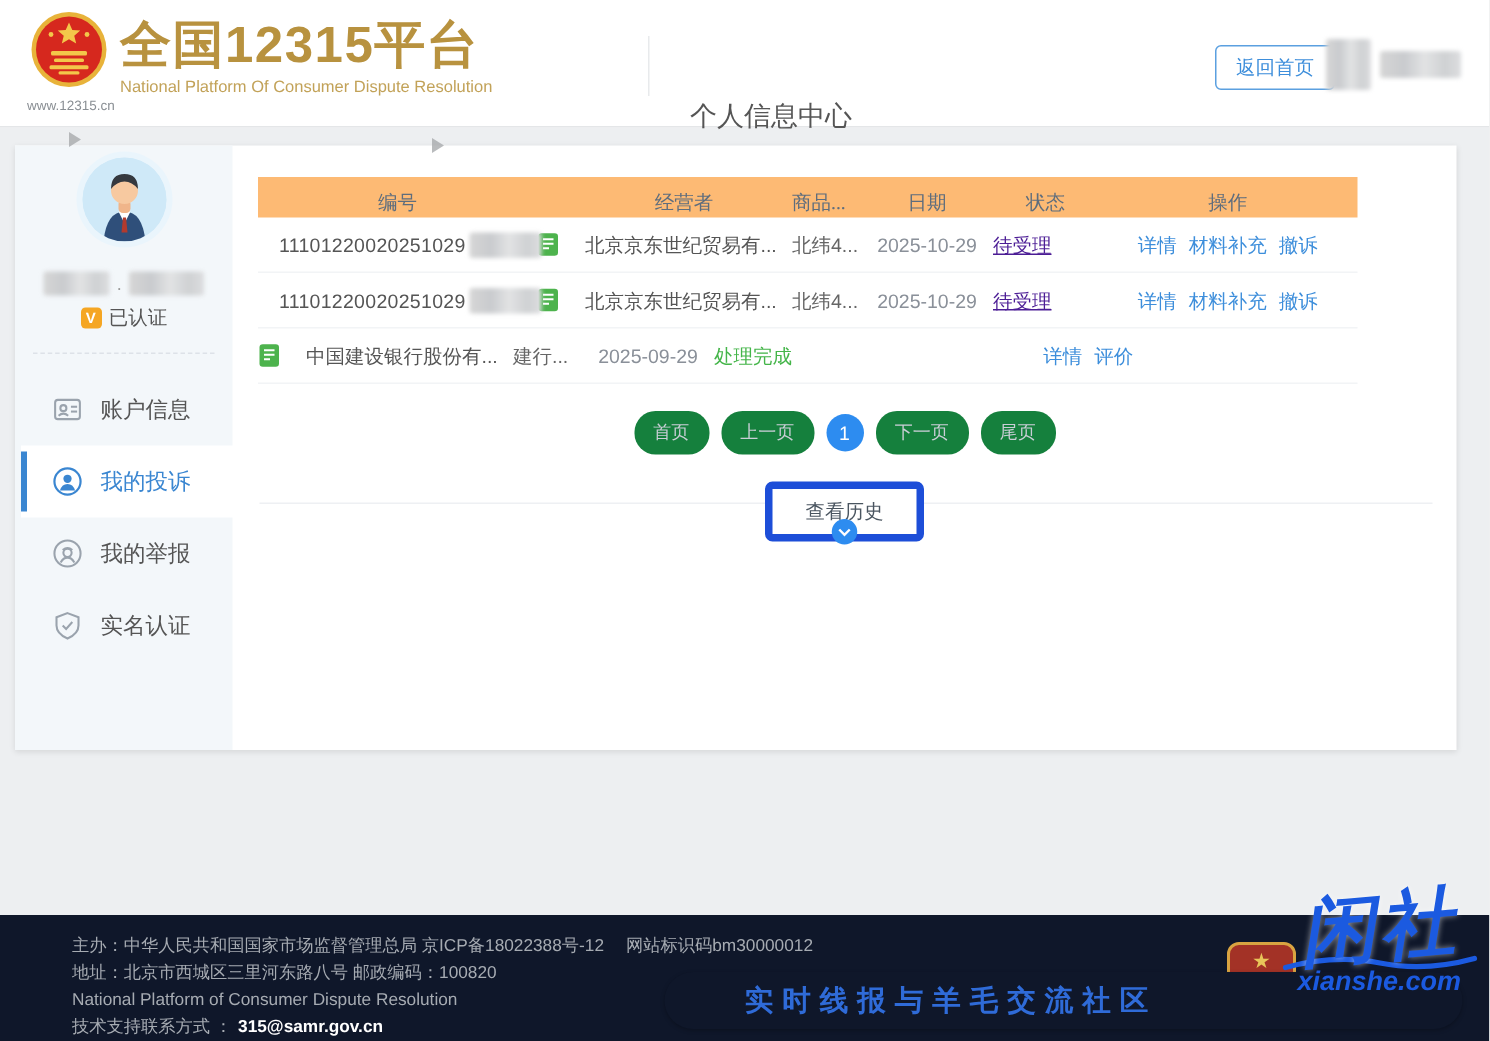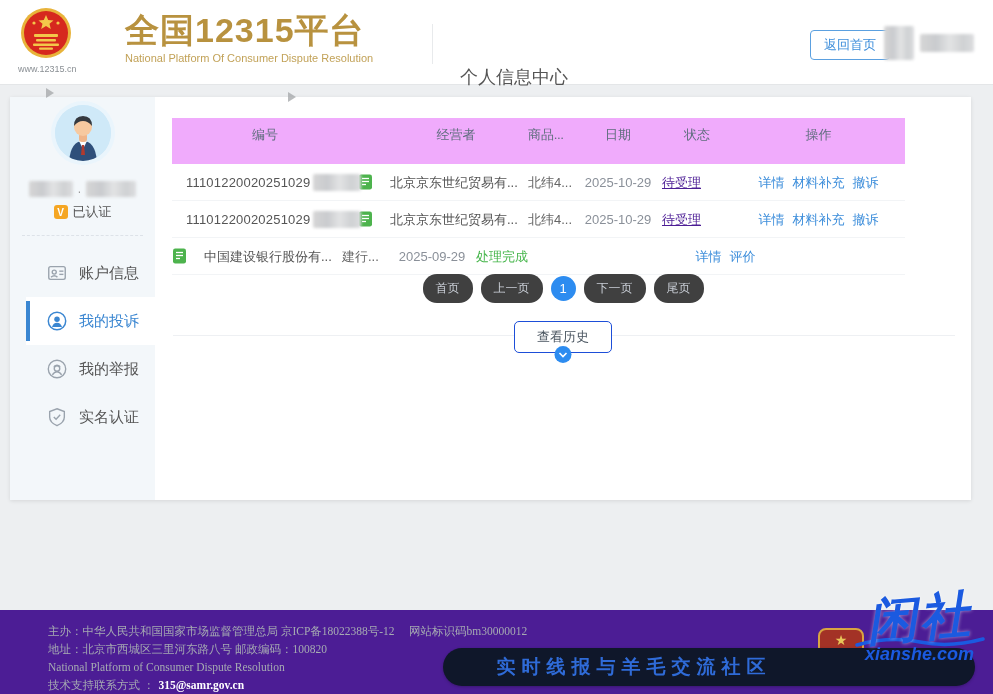--- a/index.html
+++ b/index.html
@@ -3,21 +3,21 @@
 <meta charset="utf-8">
 <style>
   * { margin:0; padding:0; box-sizing:border-box; }
   body { font-family:"Liberation Sans","DejaVu Sans",sans-serif; background:#dfe1e4; }
   .page { position:relative; width:993px; height:694px; background:#edeff1; overflow:hidden; margin:0 auto; }
 
   
   .top-header { position:absolute; top:0; left:0; width:993px; height:85px; background:#fff; border-bottom:1px solid #e4e6e8; z-index:5; }
   .emblem-wrap { position:absolute; left:18px; top:7px; width:56px; text-align:center; }
   .site-url { font-size:9px; color:#8a8f94; margin-top:1px; display:block;text-align:center; }
-  .brand { position:absolute; left:80px; top:11px;margin-left:45px; }
+  .brand { position:absolute; left:80px; top:11px; }
   .brand-title { font-size:34px; font-weight:bold; color:#b8923f; letter-spacing:1px; line-height:38px; }
   .brand-sub { font-size:11px; color:#c2a258; margin-top:3px; }
   .head-divider { position:absolute; left:432px; top:24px; width:1px; height:40px; background:#e8eaec; }
   .nav-title { position:absolute; left:460px; top:33px; font-size:18px; color:#555;margin-top:32px; }
   .back-home { position:absolute; left:810px; top:30px; padding:5px 13px; font-size:13px; color:#3d8edb; background:#fff; border:1px solid #5ba0e0; border-radius:4px; cursor:pointer; }
   .user-blur { position:absolute; left:884px; top:25px; width:92px; height:36px; display:flex; align-items:center; gap:6px; }
   .blurblock { background:linear-gradient(90deg,#d6d6d6,#c9cbce 30%,#e2e3e4 55%,#cfd1d3 80%,#dcdddf); filter:blur(1.4px); border-radius:2px; }
   .ub-a { width:30px; height:34px; }
   .ub-n { width:54px; height:18px; }
 
@@ -29,60 +29,60 @@
 
   
   .sidebar { position:absolute; left:0; top:0; width:145px; height:403px; background:#f3f7fa; }
   .avatar { position:absolute; left:45px; top:8px; width:56px; height:56px; border-radius:50%; background:#cfe9f8; overflow:hidden; box-shadow:0 0 0 4px #eaf5fc; }
   .uname { position:absolute; left:0; top:84px; width:145px; display:flex; justify-content:center; align-items:center; gap:5px; }
   .un-dot { color:#999; font-size:12px; }
   .nb1 { width:44px; height:16px; } .nb2 { width:50px; height:16px; }
   .verified { position:absolute; left:0; top:106px; width:145px; display:flex; justify-content:center; align-items:center; gap:5px; font-size:13px; color:#555; }
   .v-badge { display:inline-flex; width:14px; height:14px; background:#f5a623; color:#fff; font-size:10px; font-weight:bold; border-radius:3px; align-items:center; justify-content:center; }
   .side-dash { position:absolute; left:12px; right:12px; top:138px; border-top:1px dashed #dde2e8; }
-  .menu { position:absolute; left:16px; top:152px; width:145px;text-align:right; }
+  .menu { position:absolute; left:4px; top:152px; width:145px;text-align:right; }
   .menu-item { height:48px; display:flex; align-items:center; gap:11px; padding-left:20px; font-size:15px; color:#555; cursor:pointer; position:relative; }
   .menu-item.active { background:#fff; color:#3a86d1; }
   .menu-item.active::before { content:""; position:absolute; left:0; top:4px; bottom:4px; width:4px; background:#3a86d1; }
   .mi-icon { width:22px; height:22px; flex:0 0 22px; }
 
   
   .content { position:absolute; left:145px; top:0; width:816px; height:403px; }
   .tbl { position:absolute; left:17px; top:21px; width:733px; font-size:13px; }
-  .t-head { display:flex; height:46px; line-height:33px; background:#f0abfc; color:#5e6d7d;font-family:Liberation Serif, serif; }
+  .t-head { display:flex; height:27px; line-height:33px; background:#fdba74; color:#5e6d7d;font-family:Liberation Serif, serif; }
   .t-row { display:flex; height:37px; line-height:37px; border-bottom:1px solid #f2f4f6; color:#555; }
   .c-num { width:186px; padding-left:14px; white-space:nowrap; }
   .t-head .c-num { text-align:center; padding-left:0; }
   .c-icon { width:28px; display:flex; align-items:center; }
   .c-biz { width:136px; padding-left:4px; white-space:nowrap; overflow:hidden; }
   .c-prod { width:56px; padding-left:6px; color:#666; white-space:nowrap; }
   .t-head .c-prod { color:#5e6d7d; }
   .c-date { width:80px; text-align:center; color:#8a9099; }
   .t-head .c-date { color:#5e6d7d; }
   .c-status { width:74px; padding-left:4px; }
   .c-ops { flex:1; text-align:center; white-space:nowrap; }
   .num-digits { color:#555; letter-spacing:.2px; }
   .redact { display:inline-block; width:48px; height:17px; vertical-align:-4px; margin-left:3px; }
   .st-pending { color:#4c1d95;text-decoration:underline; }
   .st-done { color:#44b549; }
   .op-link { color:#3d8edb; text-decoration:none; margin:0 4px; cursor:pointer; }
 
   
   .pager { position:absolute; left:0; top:177px; width:816px; display:flex; justify-content:center; align-items:center; gap:8px; }
-  .pg-pill { background:#404040; color:#c9ced6; font-size:12px; padding:6px 13px; border-radius:14px; cursor:pointer; }
+  .pg-pill { background:#15803d; color:#c9ced6; font-size:12px; padding:6px 13px; border-radius:14px; cursor:pointer; }
   .pg-cur { width:25px; height:25px; border-radius:50%; background:#2d8cf0; color:#fff; font-size:13px; display:flex; align-items:center; justify-content:center; cursor:pointer; }
 
   
   .hist-wrap { position:absolute; left:0; top:224px; width:816px; height:46px; }
   .hist-line { position:absolute; left:18px; right:16px; top:14px; border-top:1px solid #eef0f3; }
-  .hist-btn { position:absolute; left:50%; transform:translateX(-50%); top:0; padding:6px 22px; background:#fff; border:1px solid #1d4ed8; border-radius:5px; font-size:13px; color:#4a5560; cursor:pointer; z-index:2; }
+  .hist-btn { position:absolute; left:50%; transform:translateX(-50%); top:0; padding:6px 22px; background:#fff; border:5px solid #1d4ed8; border-radius:5px; font-size:13px; color:#4a5560; cursor:pointer; z-index:2; }
   .hist-arrow { position:absolute; left:50%; transform:translateX(-50%); top:25px; width:17px; height:17px; border-radius:50%; background:#2d8cf0; display:flex; align-items:center; justify-content:center; z-index:3; cursor:pointer; }
 
   
-  .footer { position:absolute; left:0; top:610px; width:993px; height:84px; background:#4c1d95; z-index:10;font-family:Liberation Serif, serif; }
+  .footer { position:absolute; left:0; top:610px; width:993px; height:84px; background:#0f172a; z-index:10; }
   .f-lines { position:absolute; left:48px; top:12px; font-size:11.5px; color:#a6abb2; line-height:18px; }
   .f-email { color:#fff; font-weight:bold; margin-left:4px; }
 
   
   .gov-badge { position:absolute; left:818px; top:628px; width:46px; height:34px; background:#a33226; border:2px solid #d9a441; border-radius:8px 8px 4px 4px; z-index:12; display:flex; justify-content:center; }
   .gov-badge span { color:#e8c559; font-size:14px; margin-top:2px; }
   .banner { position:absolute; left:443px; top:648px; width:532px; height:38px; background:#0f172a; border-radius:20px; z-index:15; display:flex; align-items:center; justify-content:center; padding-right:150px; box-shadow:0 1px 3px rgba(0,0,0,.25); }
   .banner-text { color:#2f6bd8; font-size:19px; letter-spacing:6px; font-weight:bold; }
   .wm { position:absolute; left:852px; top:592px; width:135px; z-index:20; text-align:center; }
   .wm-cn { font-size:50px; font-weight:bold; font-style:italic; color:#1b5ae0; letter-spacing:3px; line-height:52px; transform:rotate(-5deg); display:block; text-shadow:0 0 4px rgba(255,255,255,.55); }

